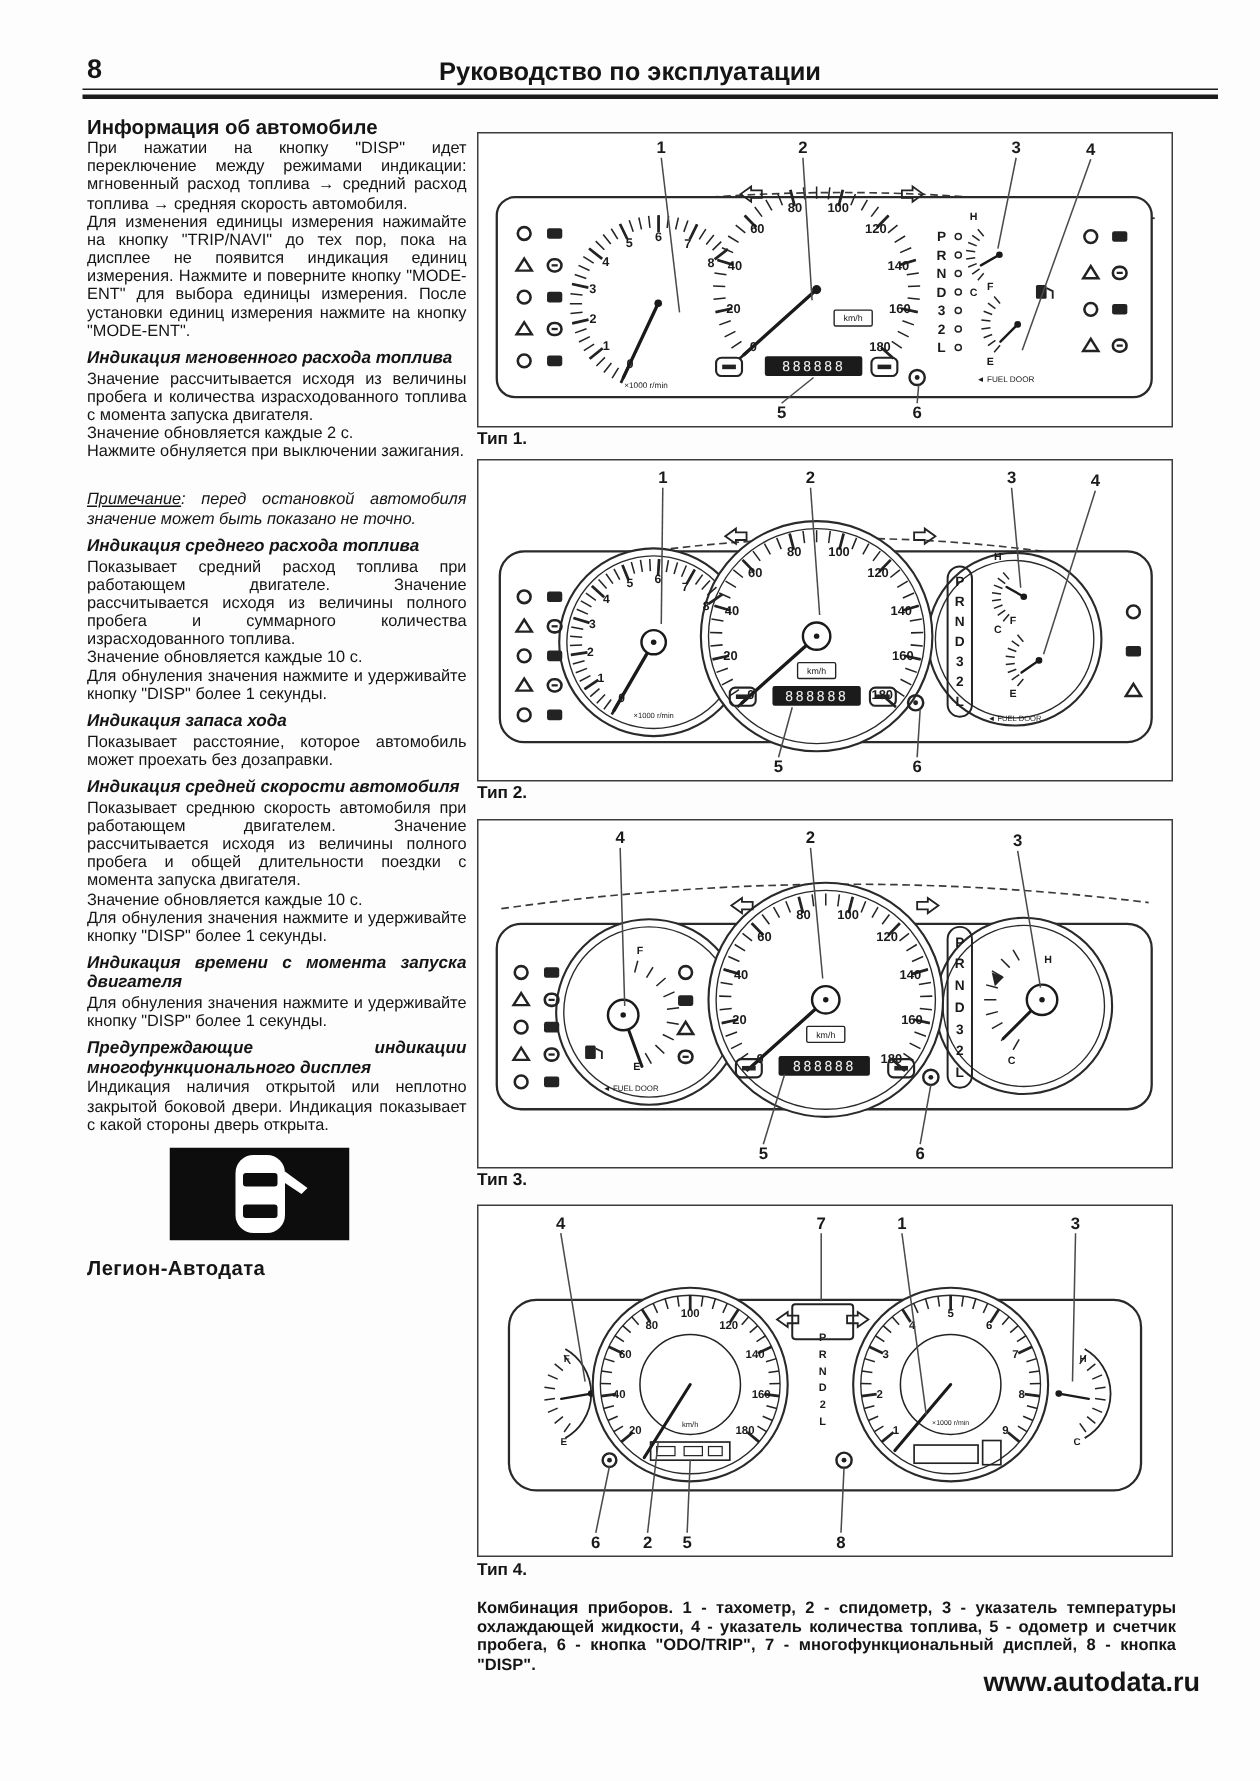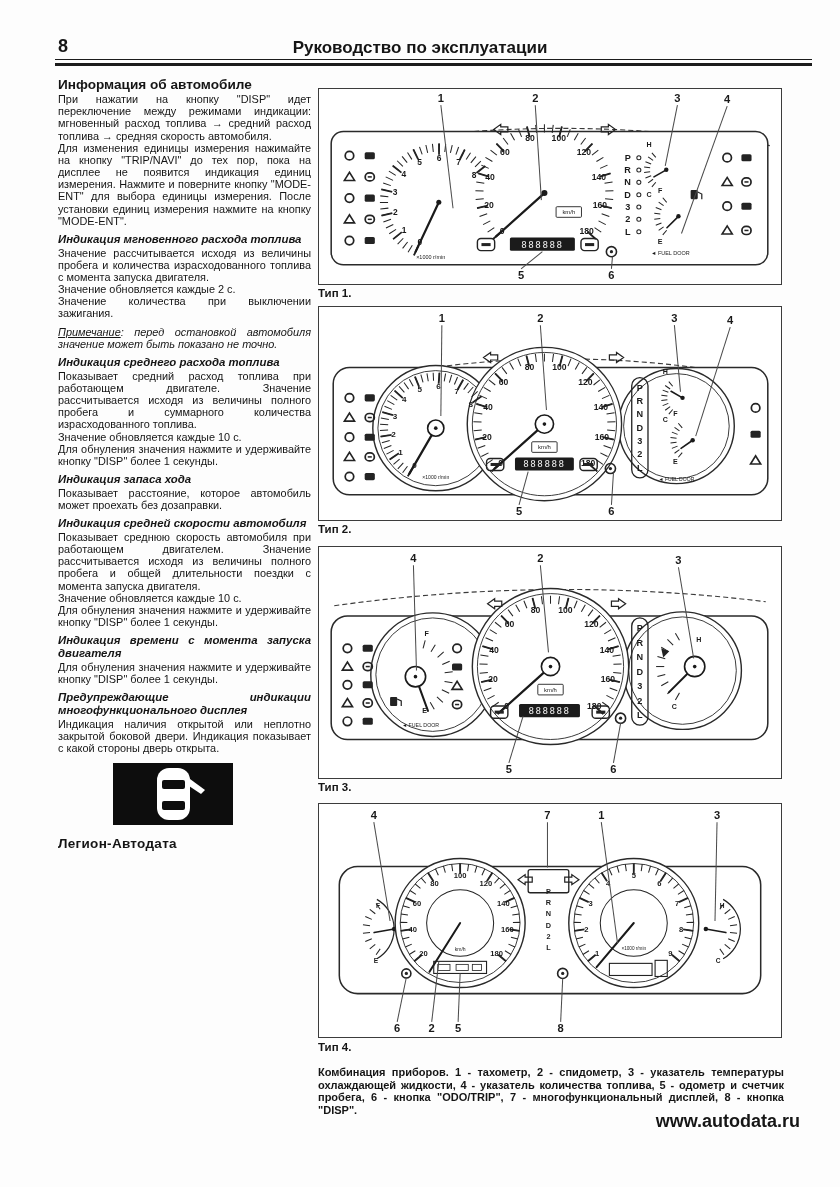--- a/index.html
+++ b/index.html
@@ -43,22 +43,22 @@
     <section class="sec" style="margin-top:2px;">
       <h2 class="h1">Информация об автомобиле</h2>
       <p>При нажатии на кнопку "DISP" идет переключение между режимами индикации: мгновенный расход топлива → средний расход топлива → средняя скорость автомобиля.</p>
       <p>Для изменения единицы измерения нажимайте на кнопку "TRIP/NAVI" до тех пор, пока на дисплее не появится индикация единиц измерения. Нажмите и поверните кнопку "MODE-ENT" для выбора единицы измерения. После установки единиц измерения нажмите на кнопку "MODE-ENT".</p>
     </section>
 
     <section class="sec">
       <h3 class="sec-h">Индикация мгновенного расхода топлива</h3>
       <p>Значение рассчитывается исходя из величины пробега и количества израсходованного топлива с момента запуска двигателя.</p>
       <p>Значение обновляется каждые 2 с.</p>
-      <p>Значение количества при выключении зажигания.</p>
-      <p class="note" style="margin-top:6px;"><span class="nl">Примечание</span><span>: перед остановкой автомобиля значение может быть показано не точно.</span></p>
+      <p>Нажмите обнуляется при выключении зажигания.</p>
+      <p class="note" style="margin-top:20px;"><span class="nl">Примечание</span><span>: перед остановкой автомобиля значение может быть показано не точно.</span></p>
     </section>
 
     <section class="sec">
       <h3 class="sec-h">Индикация среднего расхода топлива</h3>
       <p>Показывает средний расход топлива при работающем двигателе. Значение рассчитывается исходя из величины полного пробега и суммарного количества израсходованного топлива.</p>
       <p>Значение обновляется каждые 10 с.</p>
       <p>Для обнуления значения нажмите и удерживайте кнопку "DISP" более 1 секунды.</p>
     </section>
 
     <section class="sec">

